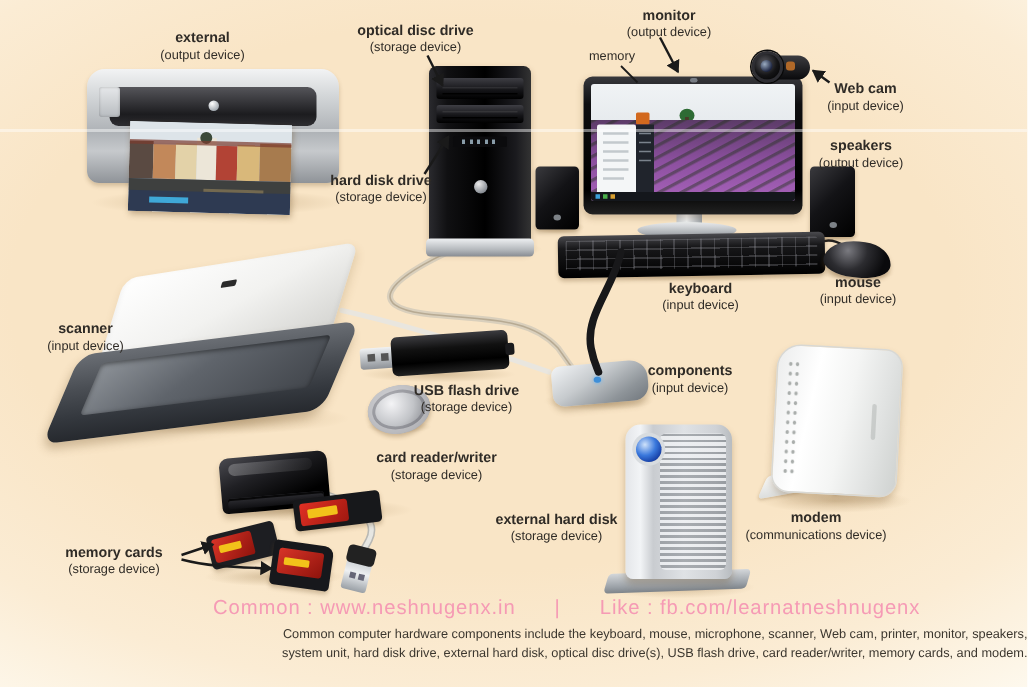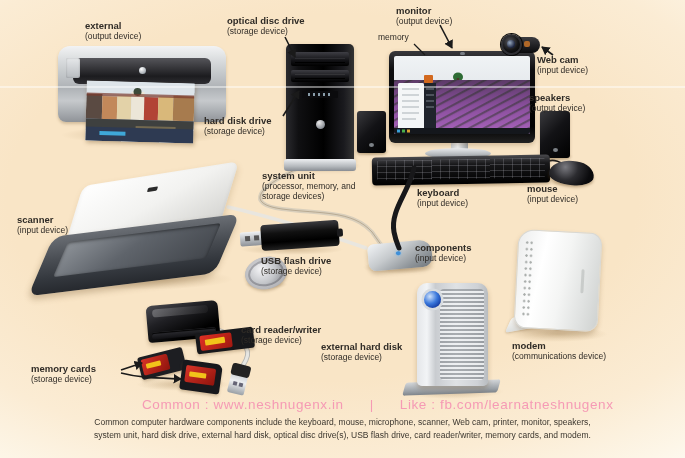--- a/index.html
+++ b/index.html
@@ -3,21 +3,21 @@
 <meta charset="utf-8">
 <style>
   html,body{margin:0;padding:0;background:#fff;}
   .stage{position:relative;width:685px;height:458px;overflow:hidden;
     font-family:"Liberation Sans",sans-serif;
     background:radial-gradient(ellipse 92% 80% at 47% 43%, #f9e5c6 50%, #fbecd4 72%, #fdf6e8 88%, #fffefb 100%);}
   
   .shadow{position:absolute;border-radius:50%;z-index:1;
     background:radial-gradient(ellipse at center,rgba(130,95,45,.30) 0%,rgba(130,95,45,0) 70%);}
   
-  .lbl{position:absolute;z-index:10;color:#2f2b26;line-height:1.18;}
+  .lbl{position:absolute;z-index:10;text-align:center;color:#2f2b26;line-height:1.18;}
   .lbl b{display:block;font-size:9.5px;font-weight:bold;}
   .lbl span{display:block;font-size:8.5px;font-weight:normal;}
   
   .printer{position:absolute;left:58px;top:46px;width:168px;height:76px;z-index:3;}
   .printer .pbody{position:absolute;inset:0;border-radius:12px 12px 8px 8px;
     background:linear-gradient(180deg,#f2f3f4 0%,#d5d8da 22%,#aeb2b6 55%,#c6c9cc 72%,#8f9398 100%);
     box-shadow:0 2px 3px rgba(100,70,30,.25);}
   .printer .band{position:absolute;left:15px;top:12px;right:15px;height:26px;border-radius:6px;
     background:linear-gradient(180deg,#55555a,#1c1c1f 70%,#2e2e32);}
   .printer .hpdot{position:absolute;left:50%;top:21px;width:7px;height:7px;margin-left:-3.5px;border-radius:50%;
@@ -170,21 +170,21 @@
     background:linear-gradient(180deg,#fafaf8,#dcdedd);box-shadow:0 1px 2px rgba(120,90,50,.3);}
   .mf1{left:508px;top:315px;width:36px;height:14px;transform:rotate(-10deg) skewX(-34deg);}
   .mf2{left:558px;top:313px;width:36px;height:14px;transform:rotate(-6deg) skewX(-34deg);}
   
   .cables{position:absolute;inset:0;z-index:2;pointer-events:none;}
   .arrows{position:absolute;inset:0;z-index:9;pointer-events:none;}
   .scanline{position:absolute;left:0;right:0;top:86px;height:1.5px;z-index:8;background:rgba(255,255,255,.45);}
   
   .watermark{position:absolute;left:142px;top:397px;z-index:10;display:flex;gap:26px;align-items:baseline;
     color:rgba(244,140,176,.85);font-size:13.5px;letter-spacing:.6px;white-space:nowrap;}
-  .caption{position:absolute;left:0;right:0;top:416px;z-index:10;text-align:center;
+  .caption{position:absolute;left:0;right:0;top:416px;z-index:10;text-align:right;
     color:#3b362e;font-size:8.5px;line-height:1.5;}
 </style>
 </head>
 <body>
 
 <div class="stage">
 
   <div class="shadow" style="left:60px;top:126px;width:170px;height:18px"></div>
   <div class="shadow" style="left:38px;top:268px;width:196px;height:22px"></div>
   <div class="shadow" style="left:280px;top:160px;width:82px;height:12px"></div>
@@ -372,57 +372,53 @@
     <span>(input device)</span>
   </div>
   <div class="lbl" style="left:529px;top:92px;width:90px">
     <b>speakers</b>
     <span>(output device)</span>
   </div>
   <div class="lbl" style="left:204px;top:115px;width:100px">
     <b>hard disk drive</b>
     <span>(storage device)</span>
   </div>
-  <div class="lbl" style="left:262px;top:170px;width:116px">
-    <b>system unit</b>
-    <span>(processor, memory, and storage devices)</span>
-  </div>
   <div class="lbl" style="left:417px;top:187px;width:100px">
     <b>keyboard</b>
     <span>(input device)</span>
   </div>
   <div class="lbl" style="left:527px;top:183px;width:90px">
     <b>mouse</b>
     <span>(input device)</span>
   </div>
   <div class="lbl" style="left:17px;top:214px;width:80px">
     <b>scanner</b>
     <span>(input device)</span>
   </div>
   <div class="lbl" style="left:261px;top:255px;width:100px">
     <b>USB flash drive</b>
     <span>(storage device)</span>
   </div>
   <div class="lbl" style="left:415px;top:242px;width:90px">
     <b>components</b>
     <span>(input device)</span>
   </div>
-  <div class="lbl" style="left:241px;top:324px;width:100px">
+  <div class="lbl" style="left:241px;top:300px;width:100px">
     <b>card reader/writer</b>
     <span>(storage device)</span>
   </div>
   <div class="lbl" style="left:31px;top:363px;width:90px">
     <b>memory cards</b>
     <span>(storage device)</span>
   </div>
   <div class="lbl" style="left:321px;top:341px;width:100px">
     <b>external hard disk</b>
     <span>(storage device)</span>
   </div>
-  <div class="lbl" style="left:512px;top:340px;width:120px">
+  <div class="lbl" style="left:484px;top:340px;width:120px">
     <b>modem</b>
     <span>(communications device)</span>
   </div>
 
   <div class="watermark">
     <span>Common : www.neshnugenx.in</span>
     <span>|</span>
     <span>Like : fb.com/learnatneshnugenx</span>
   </div>
 

